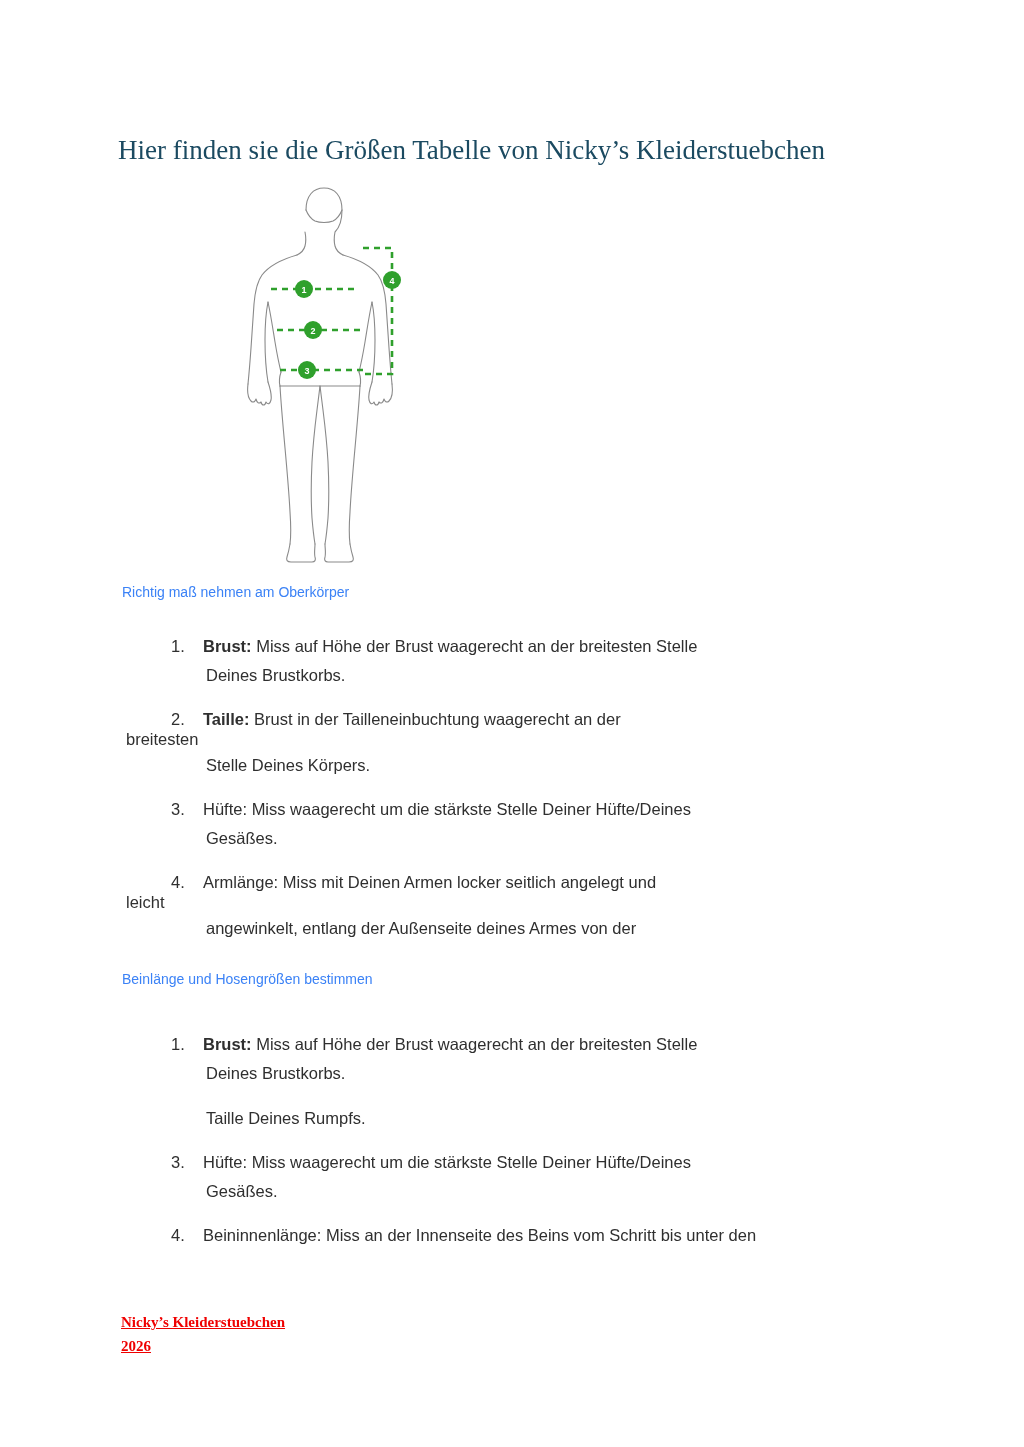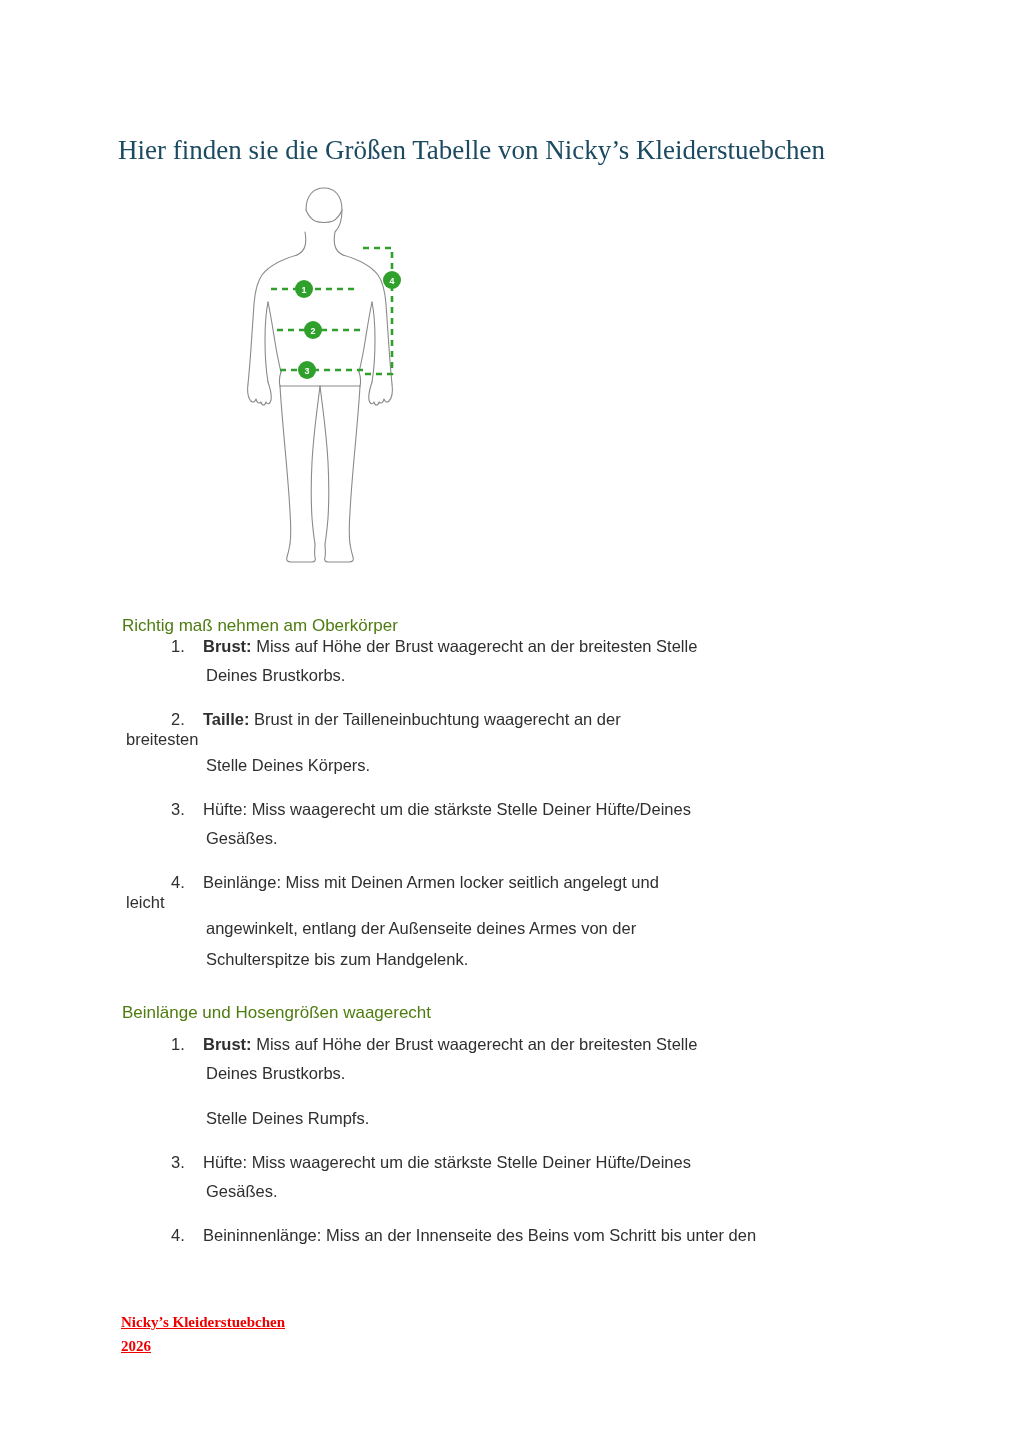--- a/index.html
+++ b/index.html
@@ -37,25 +37,24 @@
     top: 182px;
     width: 200px;
     height: 390px;
   }
   .figure-wrap svg { display: block; }
 
   
   .section-head {
     position: absolute;
     left: 122px;
-    font-size: 17px;
+    font-size: 14px;
     line-height: 22px;
-    color: #4d7c0f;
-    white-space: nowrap;
-    margin-top: 34px;
+    color: #3b82f6;
+    white-space: nowrap;
   }
   .head-1 { top: 581px; }
   .head-2 { top: 968px; }
 
   .olist {
     position: absolute;
     left: 122px;
     width: 790px;
   }
   .list-1 { top: 628px; }
@@ -224,46 +223,45 @@
         <span class="li-num">3.</span><span>Hüfte:</span>
         <span>Miss waagerecht um die stärkste Stelle Deiner Hüfte/Deines</span>
       </div>
       <div class="li-cont">Gesäßes.</div>
     </div>
 
     <div class="li-spacer"></div>
 
     <div class="li">
       <div class="li-row li-main">
-        <span class="li-num">4.</span><span>Beinlänge:</span>
+        <span class="li-num">4.</span><span>Armlänge:</span>
         <span>Miss mit Deinen Armen locker seitlich angelegt und</span>
       </div>
       <div class="li-overflow">leicht</div>
       <div class="li-cont">angewinkelt, entlang der Außenseite deines Armes von der</div>
-      <div class="li-cont">Schulterspitze bis zum Handgelenk.</div>
-    </div>
-
-  </div>
-
-  <div class="section-head head-2">Beinlänge und Hosengrößen waagerecht</div>
+    </div>
+
+  </div>
+
+  <div class="section-head head-2">Beinlänge und Hosengrößen bestimmen</div>
 
   <div class="olist list-2">
 
     <div class="li">
       <div class="li-row li-main">
         <span class="li-num">1.</span><span class="bold">Brust:</span>
         <span>Miss auf Höhe der Brust waagerecht an der breitesten Stelle</span>
       </div>
       <div class="li-cont">Deines Brustkorbs.</div>
     </div>
 
     <div class="li-spacer"></div>
 
     <div class="li">
-      <div class="li-cont">Stelle Deines Rumpfs.</div>
+      <div class="li-cont">Taille Deines Rumpfs.</div>
     </div>
 
     <div class="li-spacer"></div>
 
     <div class="li">
       <div class="li-row li-main">
         <span class="li-num">3.</span><span>Hüfte:</span>
         <span>Miss waagerecht um die stärkste Stelle Deiner Hüfte/Deines</span>
       </div>
       <div class="li-cont">Gesäßes.</div>

